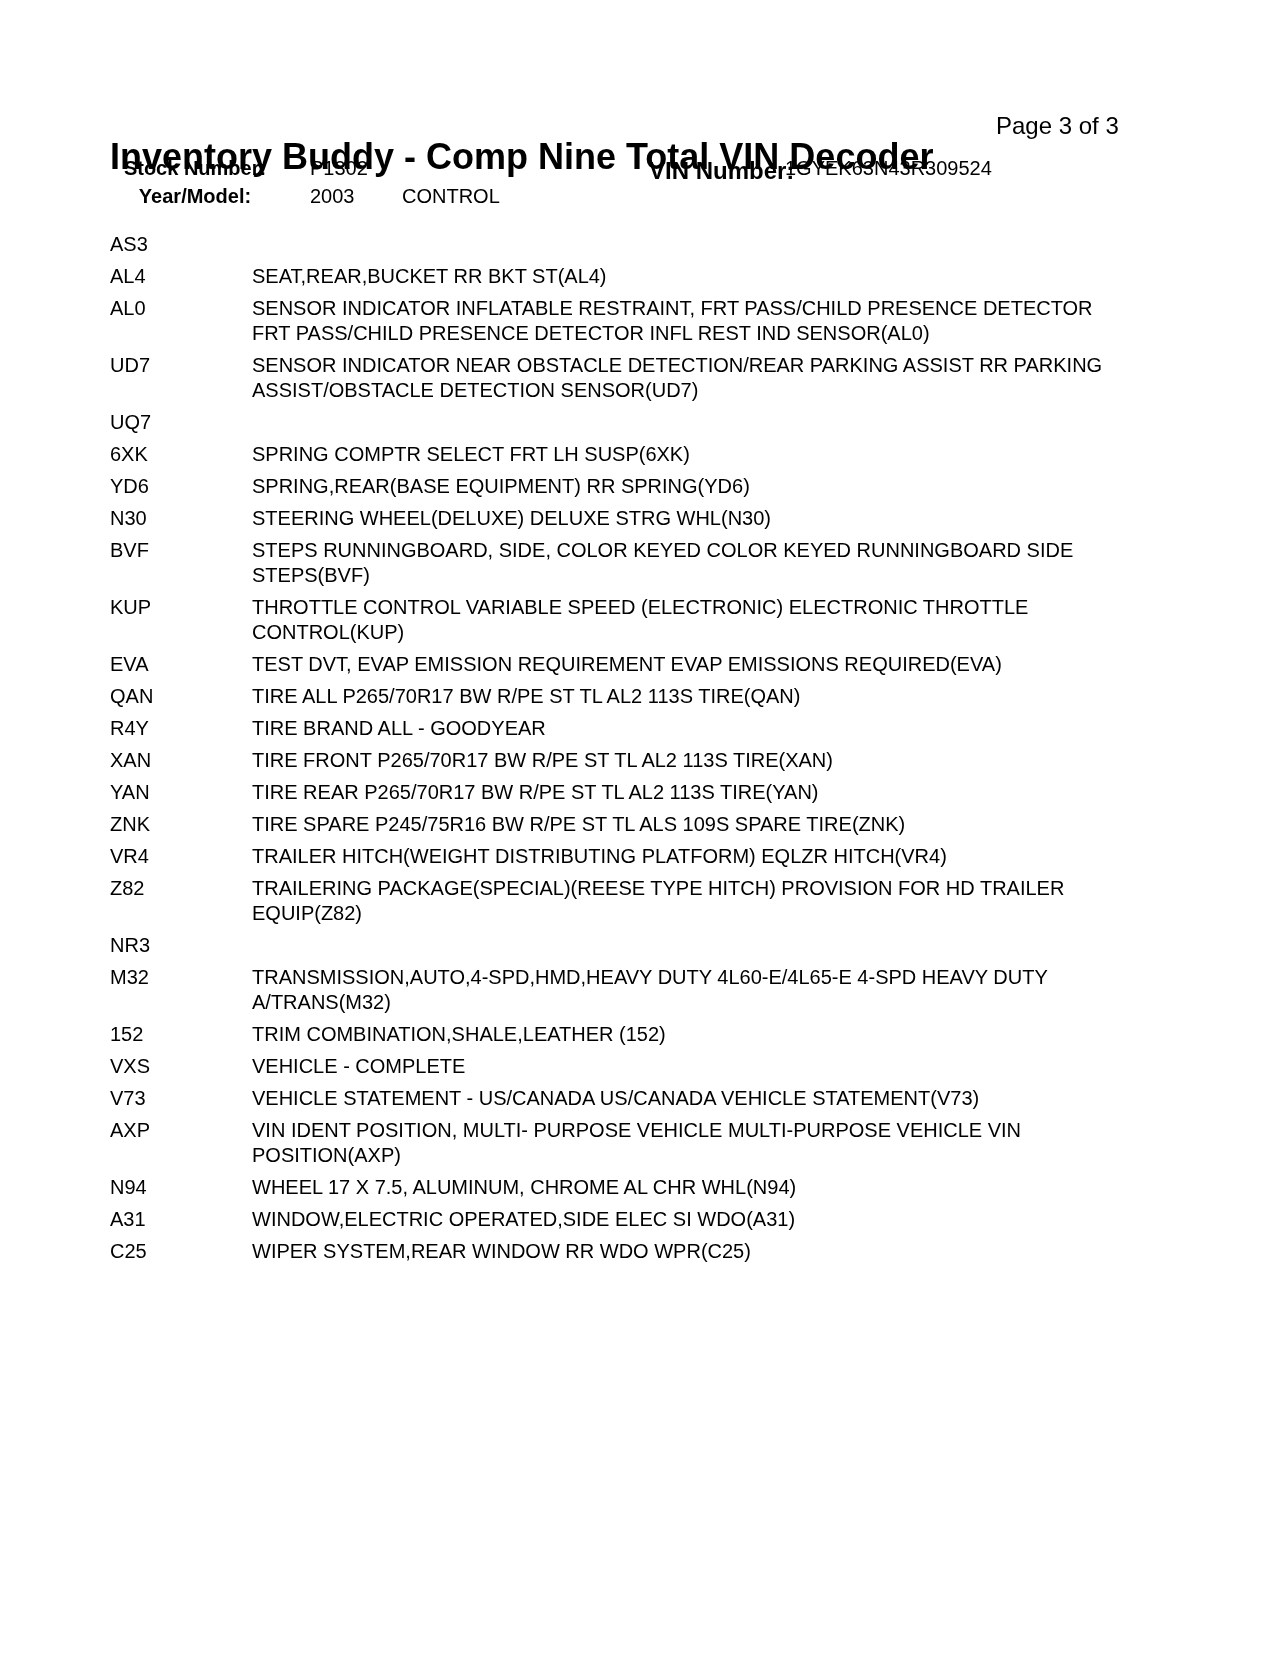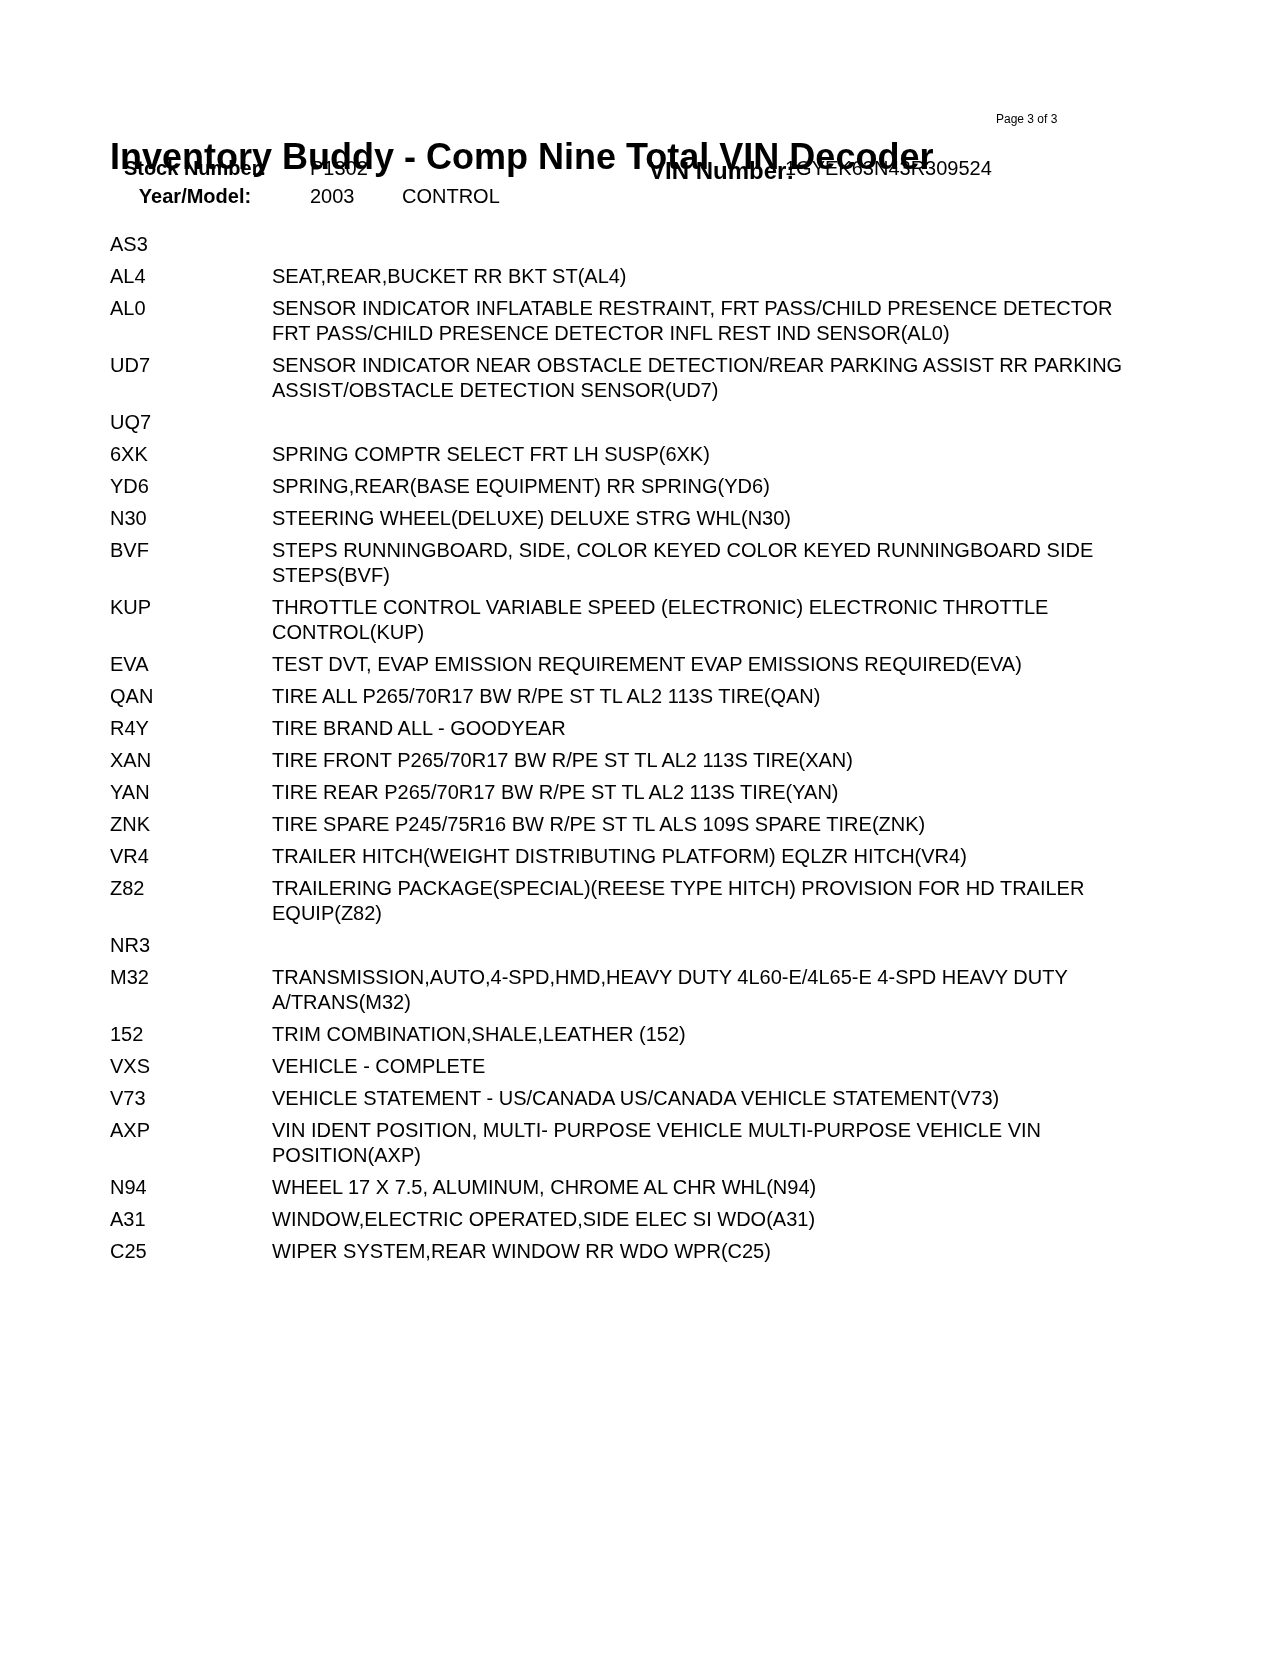--- a/index.html
+++ b/index.html
@@ -23,21 +23,21 @@
     font-size: 36px;
     font-weight: bold;
     white-space: nowrap;
     letter-spacing: 0px;
     text-align: right;
   }
   .page-indicator {
     position: absolute;
     left: 996px;
     top: 112px;
-    font-size: 12px;
+    font-size: 24px;
     white-space: nowrap;
   }
   .meta-label {
     position: absolute;
     left: 95px;
     width: 200px;
     text-align: center;
     font-size: 20px;
     font-weight: bold;
     white-space: nowrap;
@@ -67,21 +67,20 @@
     left: 110px;
     top: 232px;
     width: 1030px;
   }
   .option-row {
     display: flex;
     align-items: flex-start;
     margin-bottom: 7px;
     font-size: 20px;
     line-height: 25px;
-    gap: 20px;
   }
   .option-code {
     flex: 0 0 142px;
     width: 142px;
   }
   .option-description {
     flex: 0 0 865px;
     width: 865px;
   }
 </style>

